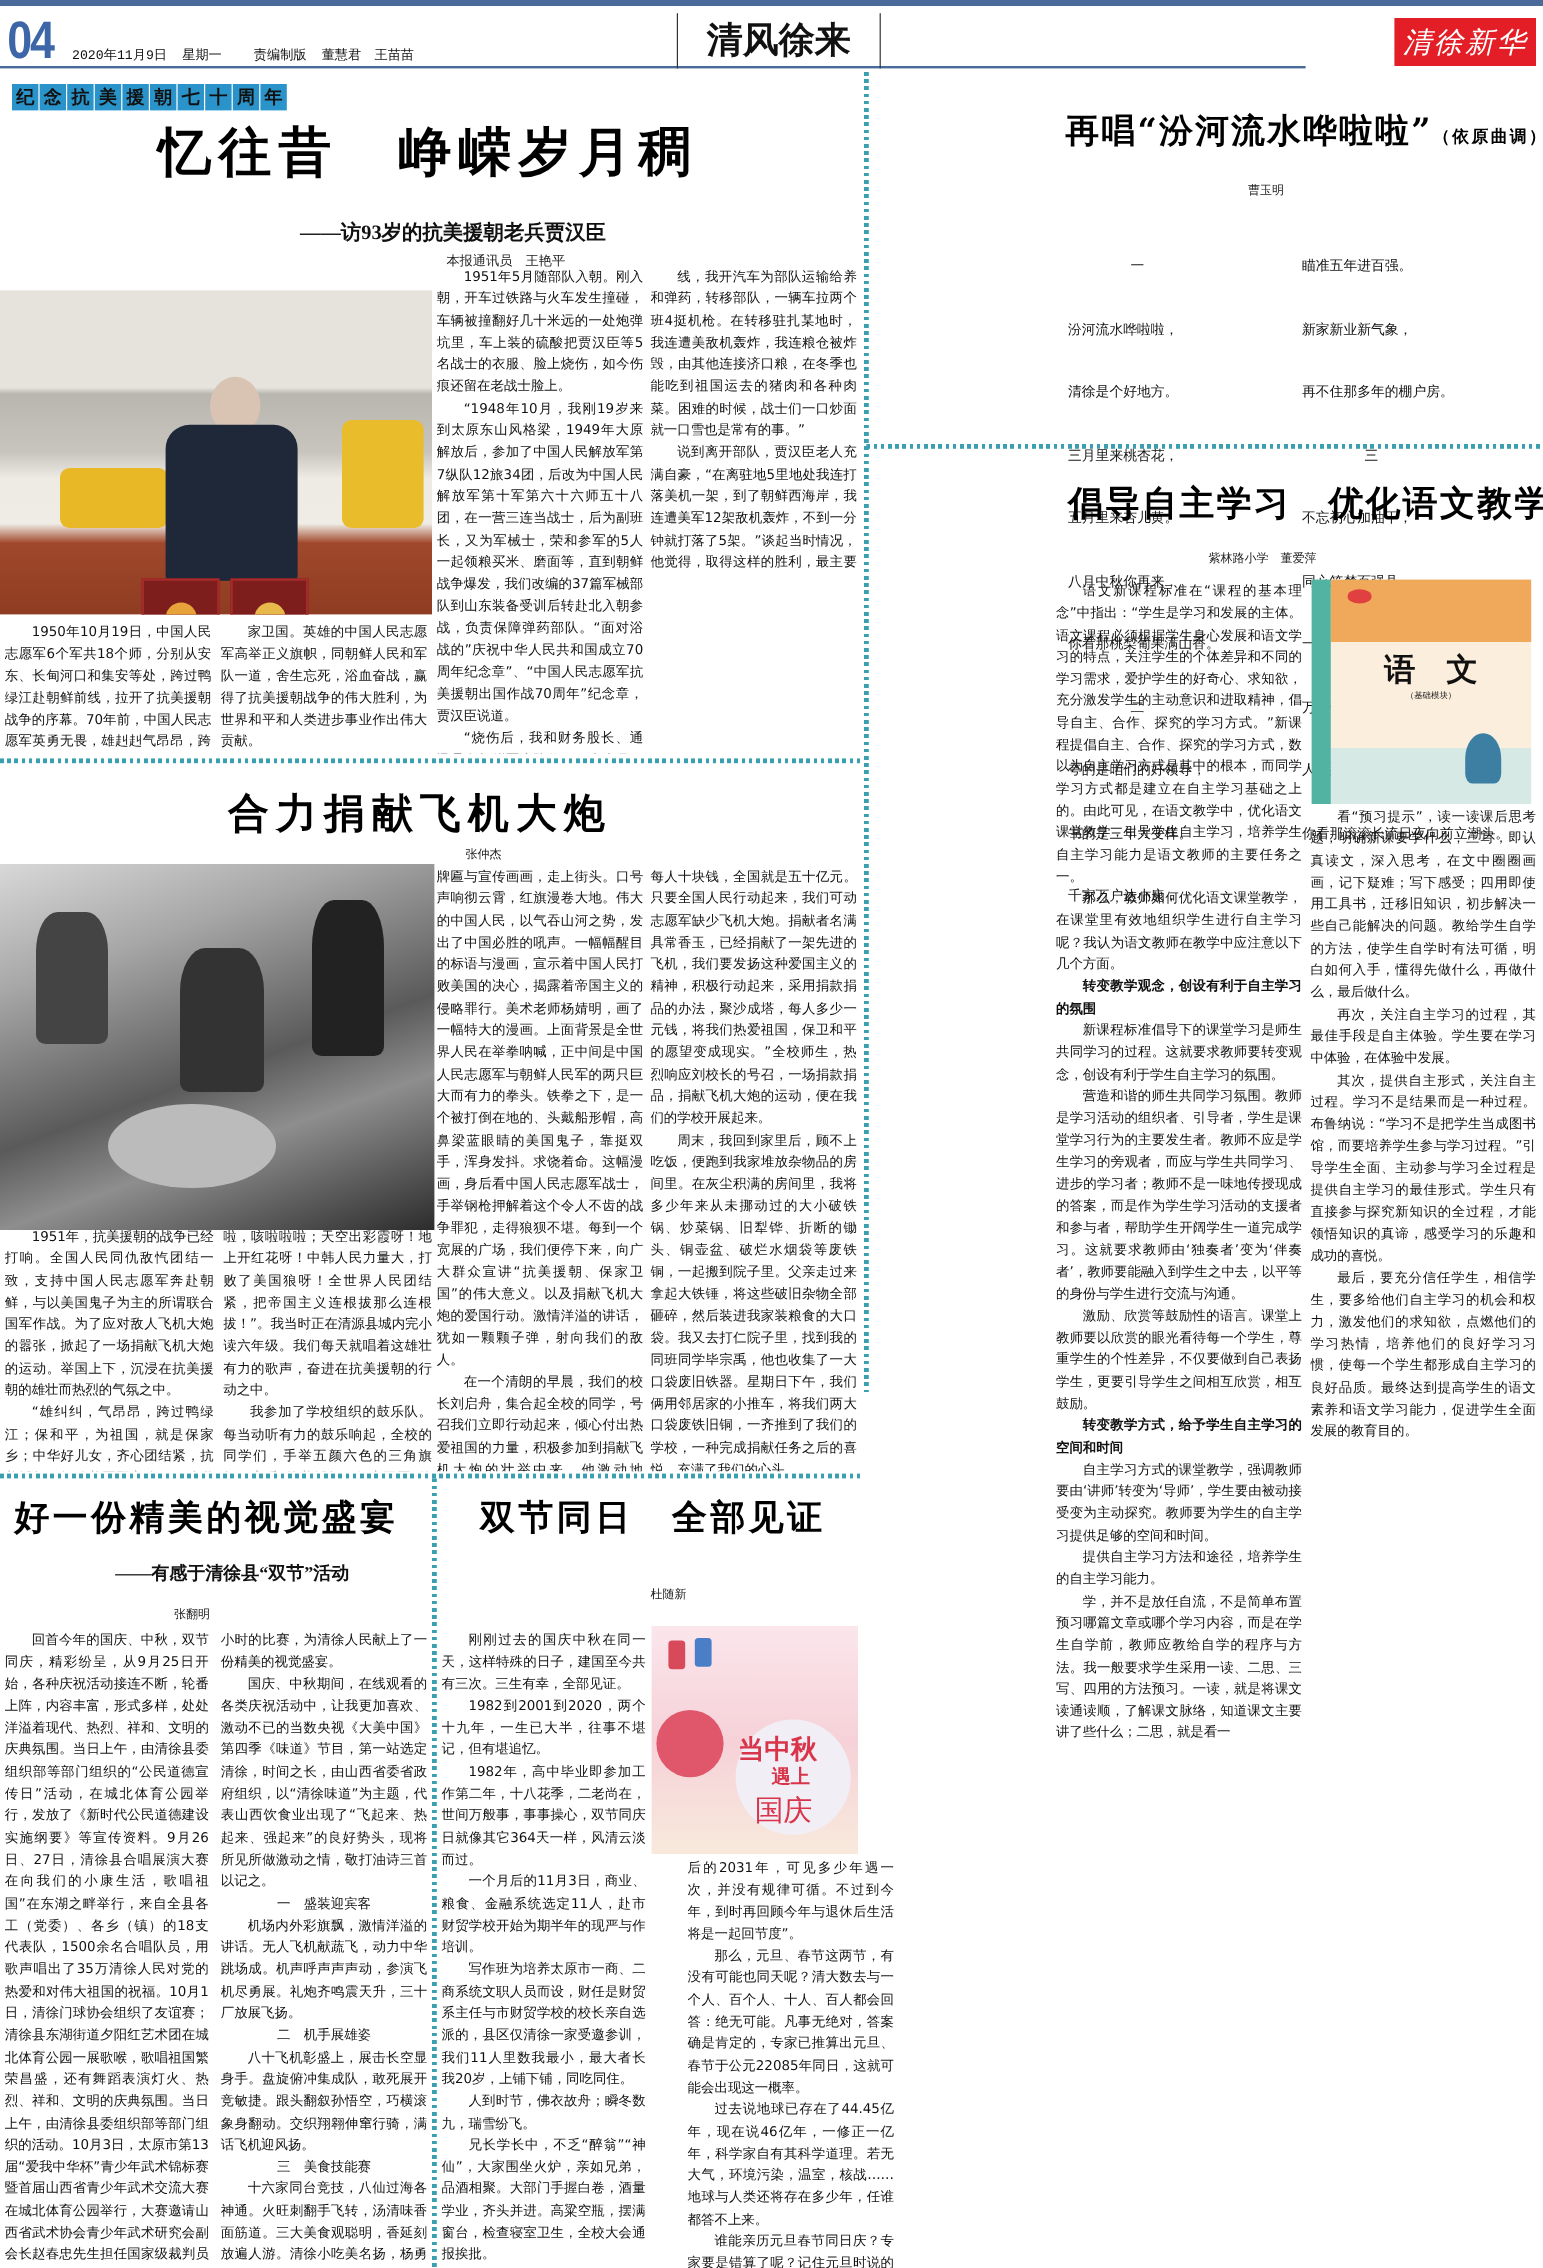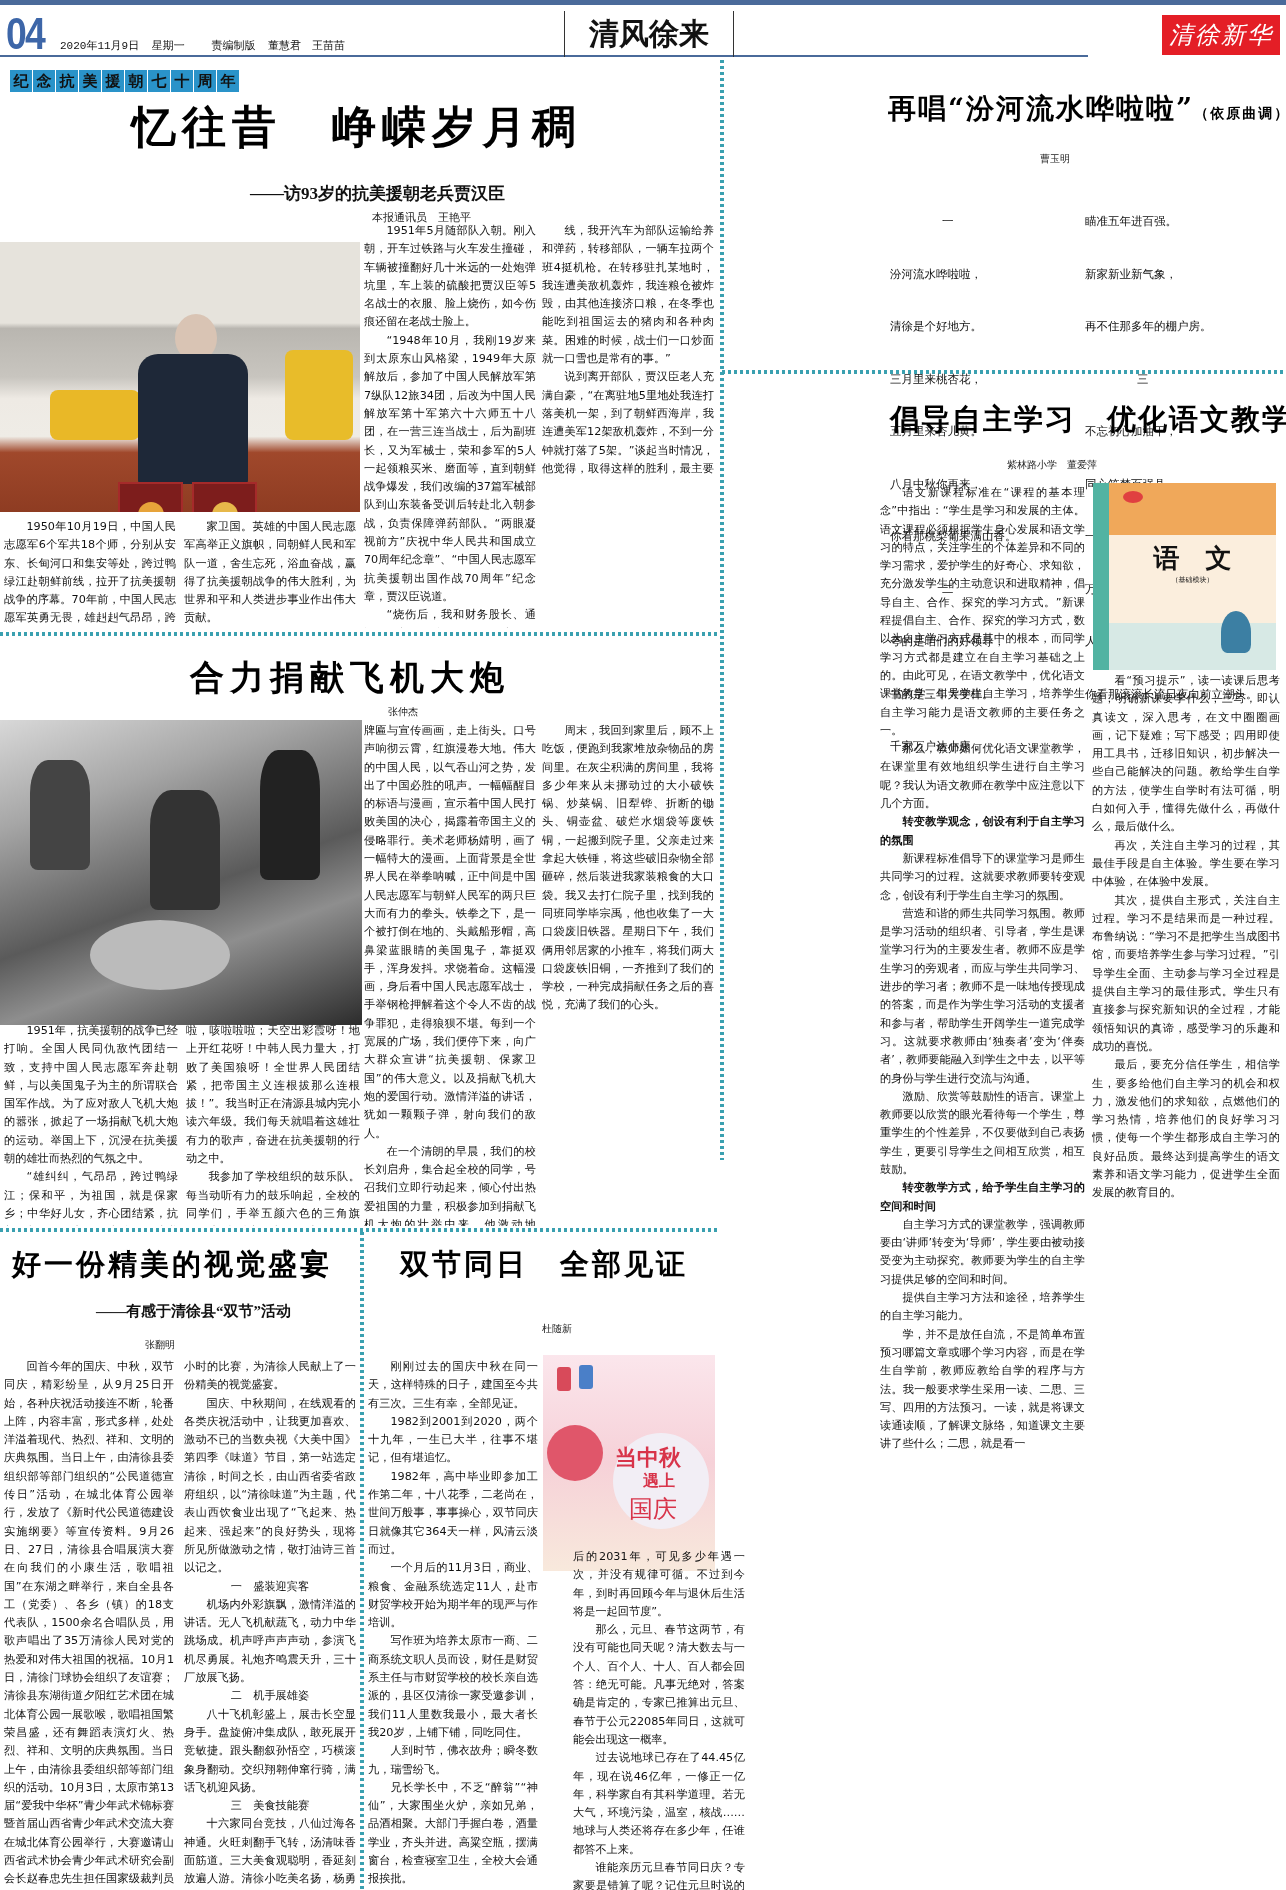--- a/index.html
+++ b/index.html
@@ -77,21 +77,21 @@
 
 <div class="col" style="left:4px;top:518px;width:172px;height:110px">
   <p>1950年10月19日，中国人民志愿军6个军共18个师，分别从安东、长甸河口和集安等处，跨过鸭绿江赴朝鲜前线，拉开了抗美援朝战争的序幕。70年前，中国人民志愿军英勇无畏，雄赳赳气昂昂，跨过鸭绿江，远赴沙场，保</p>
 </div>
 <div class="col" style="left:184px;top:518px;width:172px;height:110px">
   <p>家卫国。英雄的中国人民志愿军高举正义旗帜，同朝鲜人民和军队一道，舍生忘死，浴血奋战，赢得了抗美援朝战争的伟大胜利，为世界和平和人类进步事业作出伟大贡献。</p>
   <p>贾汉臣，集义乡人，今年93岁，</p>
 </div>
 <div class="col" style="left:364px;top:222px;width:172px;height:406px">
   <p>1951年5月随部队入朝。刚入朝，开车过铁路与火车发生撞碰，车辆被撞翻好几十米远的一处炮弹坑里，车上装的硫酸把贾汉臣等5名战士的衣服、脸上烧伤，如今伤痕还留在老战士脸上。</p>
-  <p>“1948年10月，我刚19岁来到太原东山风格梁，1949年大原解放后，参加了中国人民解放军第7纵队12旅34团，后改为中国人民解放军第十军第六十六师五十八团，在一营三连当战士，后为副班长，又为军械士，荣和参军的5人一起领粮买米、磨面等，直到朝鲜战争爆发，我们改编的37篇军械部队到山东装备受训后转赴北入朝参战，负责保障弹药部队。“两眼凝视前方”庆祝中华人民共和国成立70周年纪念章”、“中国人民志愿军抗美援朝出国作战70周年”纪念章，贾汉臣说道。</p>
+  <p>“1948年10月，我刚19岁来到太原东山风格梁，1949年大原解放后，参加了中国人民解放军第7纵队12旅34团，后改为中国人民解放军第十军第六十六师五十八团，在一营三连当战士，后为副班长，又为军械士，荣和参军的5人一起领粮买米、磨面等，直到朝鲜战争爆发，我们改编的37篇军械部队到山东装备受训后转赴北入朝参战，负责保障弹药部队。“面对浴战的”庆祝中华人民共和国成立70周年纪念章”、“中国人民志愿军抗美援朝出国作战70周年”纪念章，贾汉臣说道。</p>
   <p>“烧伤后，我和财务股长、通讯员在朝鲜医疗队住了一个来月，伤好后3人继续上前线，途中，我陆续出现发烧，经乘坐汽车火车到安东（安东一般指丹东）休养，经一医疗队治愈后在后方收容所与200来人继续返回朝鲜前线。到了前</p>
 </div>
 <div class="col" style="left:542px;top:222px;width:172px;height:258px">
   <p>线，我开汽车为部队运输给养和弹药，转移部队，一辆车拉两个班4挺机枪。在转移驻扎某地时，我连遭美敌机轰炸，我连粮仓被炸毁，由其他连接济口粮，在冬季也能吃到祖国运去的猪肉和各种肉菜。困难的时候，战士们一口炒面就一口雪也是常有的事。”</p>
   <p>说到离开部队，贾汉臣老人充满自豪，“在离驻地5里地处我连打落美机一架，到了朝鲜西海岸，我连遭美军12架敌机轰炸，不到一分钟就打落了5架。”谈起当时情况，他觉得，取得这样的胜利，最主要的是有士气、有信心，靠的就是中国军人英勇顽强的战斗作风和灵活机动的战略战术。</p>
 
 </div>
 
 <div class="h1" style="left:888px;top:90px;font-size:28px;letter-spacing:2px"><span>再唱“汾河流水哗啦啦”</span><span style="font-size:14px;font-weight:bold">（依原曲调）</span></div>
 <div class="byline" style="left:1040px;top:152px;font-size:10px">曹玉明</div>
@@ -163,20 +163,21 @@
 </div>
 <div class="col" style="left:186px;top:1022px;width:174px;height:204px">
   <p style="text-indent:0">啦，咳啦啦啦；天空出彩霞呀！地上开红花呀！中韩人民力量大，打败了美国狼呀！全世界人民团结紧，把帝国主义连根拔那么连根拔！”。我当时正在清源县城内完小读六年级。我们每天就唱着这雄壮有力的歌声，奋进在抗美援朝的行动之中。</p>
   <p>我参加了学校组织的鼓乐队。每当动听有力的鼓乐响起，全校的同学们，手举五颜六色的三角旗帜，高呼“抗美援朝！保家卫国”的口号，抬着各色标语</p>
 </div>
 <div class="col" style="left:364px;top:722px;width:172px;height:504px">
   <p style="text-indent:0">牌匾与宣传画画，走上街头。口号声响彻云霄，红旗漫卷大地。伟大的中国人民，以气吞山河之势，发出了中国必胜的吼声。一幅幅醒目的标语与漫画，宣示着中国人民打败美国的决心，揭露着帝国主义的侵略罪行。美术老师杨婧明，画了一幅特大的漫画。上面背景是全世界人民在举拳呐喊，正中间是中国人民志愿军与朝鲜人民军的两只巨大而有力的拳头。铁拳之下，是一个被打倒在地的、头戴船形帽，高鼻梁蓝眼睛的美国鬼子，靠挺双手，浑身发抖。求饶着命。这幅漫画，身后看中国人民志愿军战士，手举钢枪押解着这个令人不齿的战争罪犯，走得狼狈不堪。每到一个宽展的广场，我们便停下来，向广大群众宣讲“抗美援朝、保家卫国”的伟大意义。以及捐献飞机大炮的爱国行动。激情洋溢的讲话，犹如一颗颗子弹，射向我们的敌人。</p>
   <p>在一个清朗的早晨，我们的校长刘启舟，集合起全校的同学，号召我们立即行动起来，倾心付出热爱祖国的力量，积极参加到捐献飞机大炮的壮举中来。他激动地说：“我们全中国有五亿人口，我们每人一块钱，就是五亿元。如果</p>
 </div>
 <div class="col" style="left:542px;top:722px;width:172px;height:504px">
+  <p style="text-indent:0">每人十块钱，全国就是五十亿元。只要全国人民行动起来，我们可动志愿军缺少飞机大炮。捐献者名满具常香玉，已经捐献了一架先进的飞机，我们要发扬这种爱国主义的精神，积极行动起来，采用捐款捐品的办法，聚沙成塔，每人多少一元钱，将我们热爱祖国，保卫和平的愿望变成现实。”全校师生，热烈响应刘校长的号召，一场捐款捐品，捐献飞机大炮的运动，便在我们的学校开展起来。</p>
   <p>周末，我回到家里后，顾不上吃饭，便跑到我家堆放杂物品的房间里。在灰尘积满的房间里，我将多少年来从未挪动过的大小破铁锅、炒菜锅、旧犁铧、折断的锄头、铜壶盆、破烂水烟袋等废铁铜，一起搬到院子里。父亲走过来拿起大铁锤，将这些破旧杂物全部砸碎，然后装进我家装粮食的大口袋。我又去打仁院子里，找到我的同班同学毕宗禹，他也收集了一大口袋废旧铁器。星期日下午，我们俩用邻居家的小推车，将我们两大口袋废铁旧铜，一齐推到了我们的学校，一种完成捐献任务之后的喜悦，充满了我们的心头。</p>
 
 </div>
 
 <div class="h1" style="left:12px;top:1245px;font-size:29px;letter-spacing:3px">好一份精美的视觉盛宴</div>
 <div class="sub" style="left:96px;top:1302px;font-size:15px">——有感于清徐县“双节”活动</div>
 <div class="byline" style="left:145px;top:1338px;font-size:10px">张翻明</div>
 <div class="col" style="left:4px;top:1358px;width:170px;height:532px">
   <p>回首今年的国庆、中秋，双节同庆，精彩纷呈，从9月25日开始，各种庆祝活动接连不断，轮番上阵，内容丰富，形式多样，处处洋溢着现代、热烈、祥和、文明的庆典氛围。当日上午，由清徐县委组织部等部门组织的“公民道德宣传日”活动，在城北体育公园举行，发放了《新时代公民道德建设实施纲要》等宣传资料。9月26日、27日，清徐县合唱展演大赛在向我们的小康生活，歌唱祖国”在东湖之畔举行，来自全县各工（党委）、各乡（镇）的18支代表队，1500余名合唱队员，用歌声唱出了35万清徐人民对党的热爱和对伟大祖国的祝福。10月1日，清徐门球协会组织了友谊赛；清徐县东湖街道夕阳红艺术团在城北体育公园一展歌喉，歌唱祖国繁荣昌盛，还有舞蹈表演灯火、热烈、祥和、文明的庆典氛围。当日上午，由清徐县委组织部等部门组织的活动。10月3日，太原市第13届“爱我中华杯”青少年武术锦标赛暨首届山西省青少年武术交流大赛在城北体育公园举行，大赛邀请山西省武术协会青少年武术研究会副会长赵春忠先生担任国家级裁判员带领团队指导参赛选手。队员们屏声静气，两眼凝视前方，步伐进退自如，刀飞剑舞，上下翻飞，银光闪闪，让人眼花缭乱。季发春非遗培训基地的武术领队，身穿一身白衣，带领弟子们多次登场，站在队伍表演的最前面，以标准的示范动作，柔软得如丝缠绵，果断得似斩钉截铁，赢得观众掌声、呼声一片。三个多</p>
 </div>
@@ -187,21 +188,21 @@
   <p>机场内外彩旗飘，激情洋溢的讲话。无人飞机献蔬飞，动力中华跳场成。机声呼声声声动，参演飞机尽勇展。礼炮齐鸣震天升，三十厂放展飞扬。</p>
   <p style="text-align:center;text-indent:0">二　机手展雄姿</p>
   <p>八十飞机彰盛上，展击长空显身手。盘旋俯冲集成队，敢死展开竞敏捷。跟头翻叙孙悟空，巧横滚象身翻动。交织翔翱伸窜行骑，满话飞机迎风扬。</p>
   <p style="text-align:center;text-indent:0">三　美食技能赛</p>
   <p>十六家同台竞技，八仙过海各神通。火旺刺翻手飞转，汤清味香面筋道。三大美食观聪明，香延刻放遍人游。清徐小吃美名扬，杨勇卫东双夺冠。</p>
 
 </div>
 
 <div class="h1" style="left:400px;top:1245px;font-size:29px;letter-spacing:3px">双节同日　全部见证</div>
 <div class="byline" style="left:542px;top:1322px;font-size:10px">杜随新</div>
-<div class="photo" style="left:543px;top:1355px;width:172px;height:216px;background:linear-gradient(180deg,#fbe6ec 0%,#f6d1d8 50%,#f8e9dc 100%)">
+<div class="photo" style="left:543px;top:1355px;width:172px;height:190px;background:linear-gradient(180deg,#fbe6ec 0%,#f6d1d8 50%,#f8e9dc 100%)">
   <div style="position:absolute;left:14px;top:12px;width:14px;height:24px;background:#d84a5a;border-radius:3px"></div>
   <div style="position:absolute;left:36px;top:10px;width:14px;height:24px;background:#4a7fc8;border-radius:3px"></div>
   <div style="position:absolute;left:70px;top:78px;width:96px;height:96px;border-radius:50%;background:#f2eef5"></div>
   <div style="position:absolute;left:72px;top:88px;font-family:'DejaVu Serif',serif;font-weight:bold;color:#d8344a;font-size:22px">当中秋</div>
   <div style="position:absolute;left:100px;top:116px;font-family:Liberation Serif, serif;font-weight:bold;color:#d8344a;font-size:16px">遇上</div>
   <div style="position:absolute;left:86px;top:138px;font-family:'DejaVu Serif',serif;color:#d8344a;font-size:24px">国庆</div>
   <div style="position:absolute;left:4px;top:70px;width:56px;height:56px;border-radius:50%;background:#e0566a"></div>
 </div>
 <div class="col" style="left:368px;top:1358px;width:170px;height:532px">
   <p>刚刚过去的国庆中秋在同一天，这样特殊的日子，建国至今共有三次。三生有幸，全部见证。</p>

